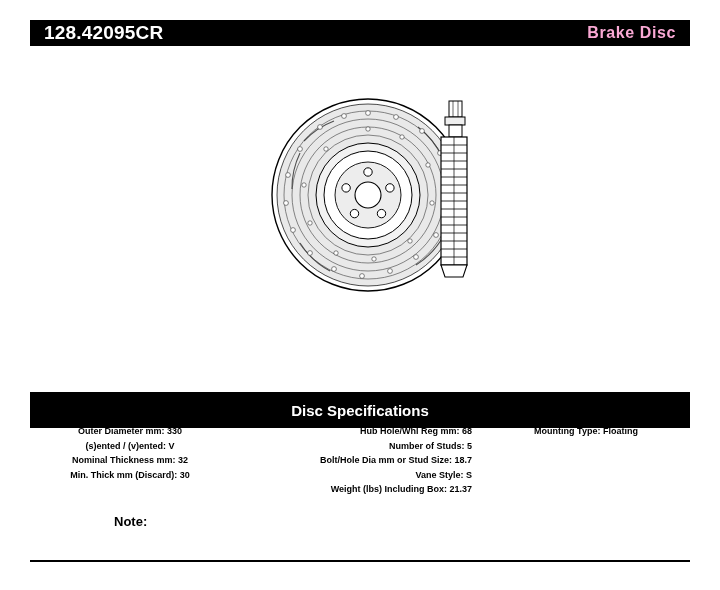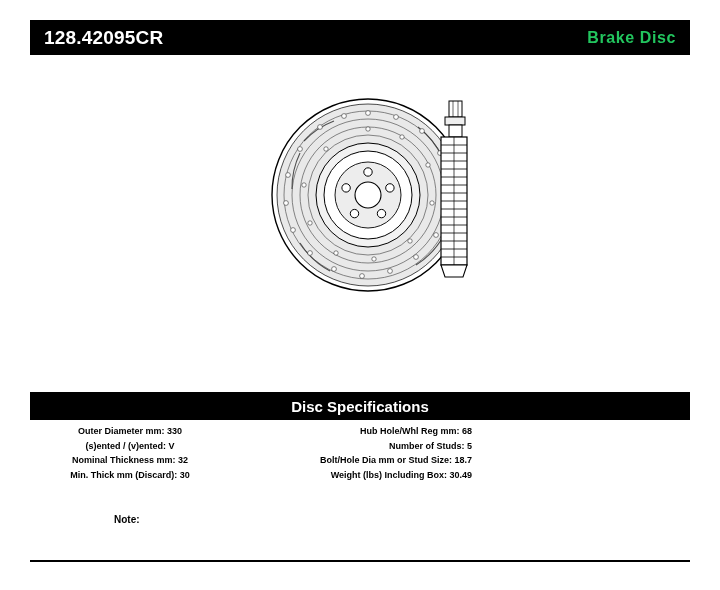--- a/index.html
+++ b/index.html
@@ -21,36 +21,36 @@
     height: 590px;
     background: #ffffff;
   }
 
   
   .header-bar {
     position: absolute;
     left: 30px;
     top: 20px;
     width: 660px;
-    height: 35px;
+    height: 26px;
     background: #000000;
     display: flex;
     align-items: center;
     justify-content: space-between;
     box-sizing: border-box;
     padding: 0 14px;
   }
   .header-part {
     color: #ffffff;
     font-size: 19px;
     font-weight: bold;
     letter-spacing: 0.2px;
   }
   .header-type {
-    color: #22c55e;
+    color: #f9a8d4;
     font-size: 16px;
     font-weight: bold;
     letter-spacing: 0.6px;
   }
 
   
   .illustration {
     position: absolute;
     left: 30px;
     top: 60px;
@@ -72,21 +72,21 @@
     width: 60px;
     height: 200px;
   }
 
   
   .spec-bar {
     position: absolute;
     left: 30px;
     top: 392px;
     width: 660px;
-    height: 28px;
+    height: 36px;
     background: #000000;
     display: flex;
     align-items: center;
     justify-content: center;
   }
   .spec-bar-title {
     color: #ffffff;
     font-size: 15px;
     font-weight: bold;
   }
@@ -112,21 +112,21 @@
     font-size: 9px;
     font-weight: bold;
     line-height: 14.5px;
     white-space: nowrap;
   }
 
   .note {
     position: absolute;
     left: 84px;
     top: 90px;
-    font-size: 10px;
+    font-size: 13px;
     font-weight: bold;
   }
 
   
   .footer-rule {
     position: absolute;
     left: 30px;
     top: 560px;
     width: 660px;
     height: 2px;
@@ -258,22 +258,26 @@
       <div class="spec-line">Outer Diameter mm: 330</div>
       <div class="spec-line">(s)ented / (v)ented: V</div>
       <div class="spec-line">Nominal Thickness mm: 32</div>
       <div class="spec-line">Min. Thick mm (Discard): 30</div>
     </div>
 
     <div class="spec-col mid">
       <div class="spec-line">Hub Hole/Whl Reg mm: 68</div>
       <div class="spec-line">Number of Studs: 5</div>
       <div class="spec-line">Bolt/Hole Dia mm or Stud Size: 18.7</div>
-      <div class="spec-line">Weight (lbs) Including Box: 30.49</div>
+      <div class="spec-line">Vane Style: S</div>
+      <div class="spec-line">Weight (lbs) Including Box: 21.37</div>
     </div>
 
+    <div class="spec-col right">
+      <div class="spec-line">Mounting Type: Floating</div>
+    </div>
 
     <div class="note">Note:</div>
   </div>
 
   <div class="footer-rule"></div>
 
 </div>
 
 </body></html>

